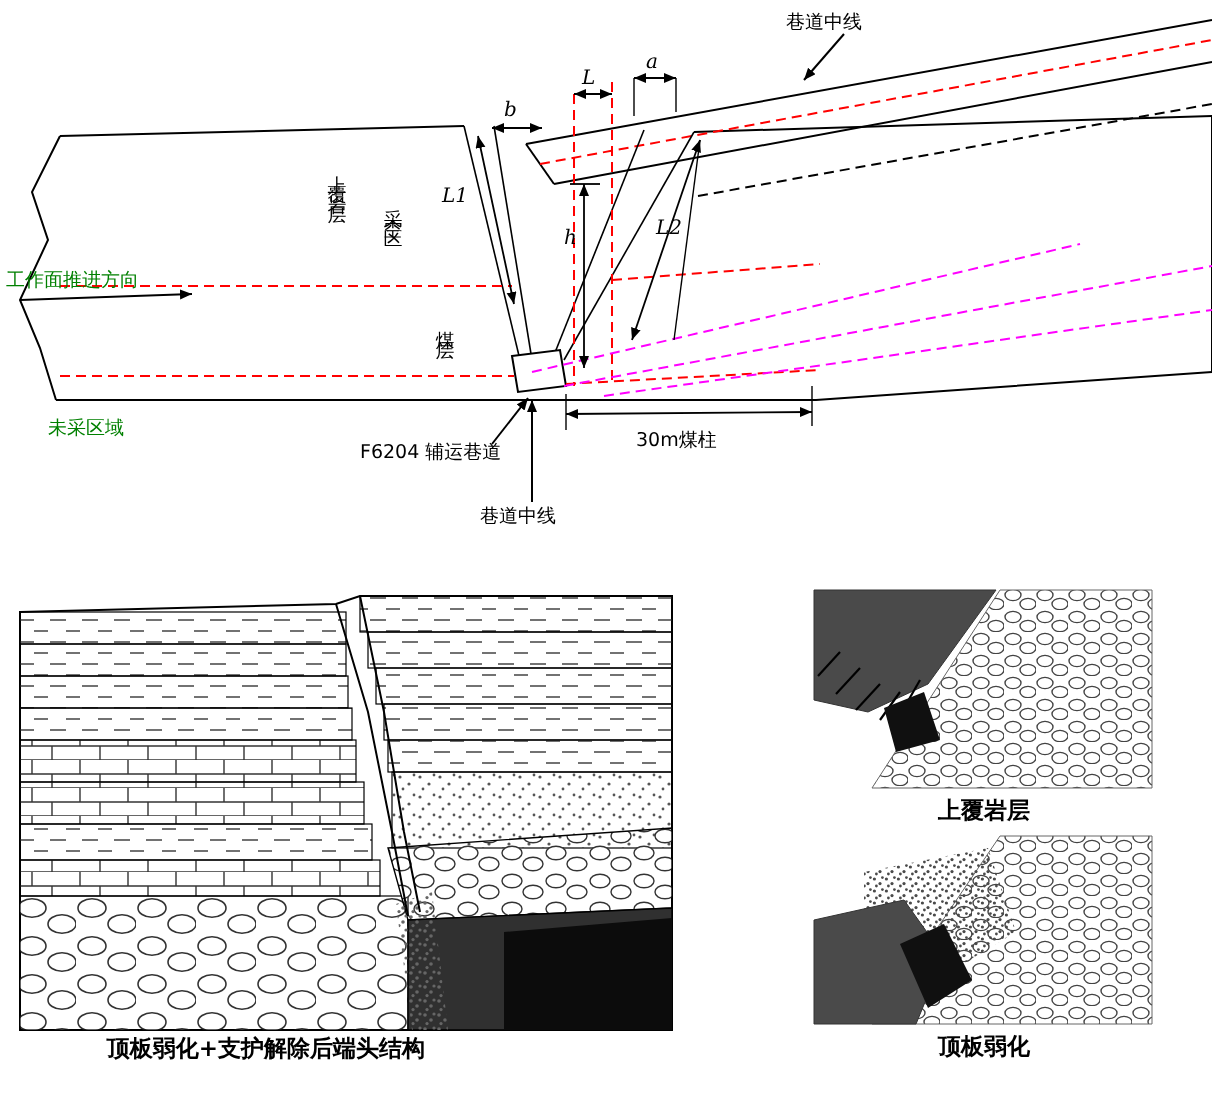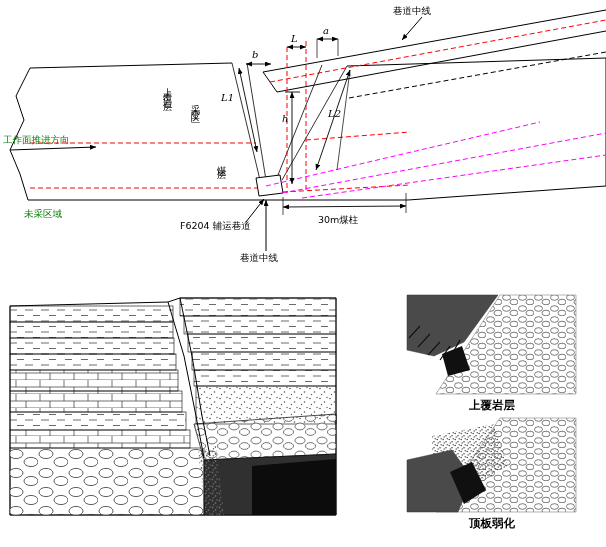--- a/index.html
+++ b/index.html
@@ -208,15 +208,16 @@
     </g>
 
     <g>
       <polygon points="94,124 170,124 170,218 30,218" fill="url(#cobbleP)" stroke="#666" stroke-width="0.5"></polygon>
       <polygon points="26,142 88,130 102,172 62,196 26,176" fill="url(#speckP)"></polygon>
       <polygon points="1,166 46,156 66,184 52,218 1,218" fill="#4a4a4a" stroke="#333" stroke-width="0.5"></polygon>
       <polygon points="44,178 66,168 80,196 58,210" fill="#101010"></polygon>
     </g>
   </svg>
 
+  <div class="caption" style="left:8px;top:517px;width:250px">顶板弱化+支护解除后端头结构</div>
   <div class="caption" style="left:406px;top:398px;width:172px">上覆岩层</div>
   <div class="caption" style="left:406px;top:516px;width:172px">顶板弱化</div>
 </div>
 
 </body></html>

